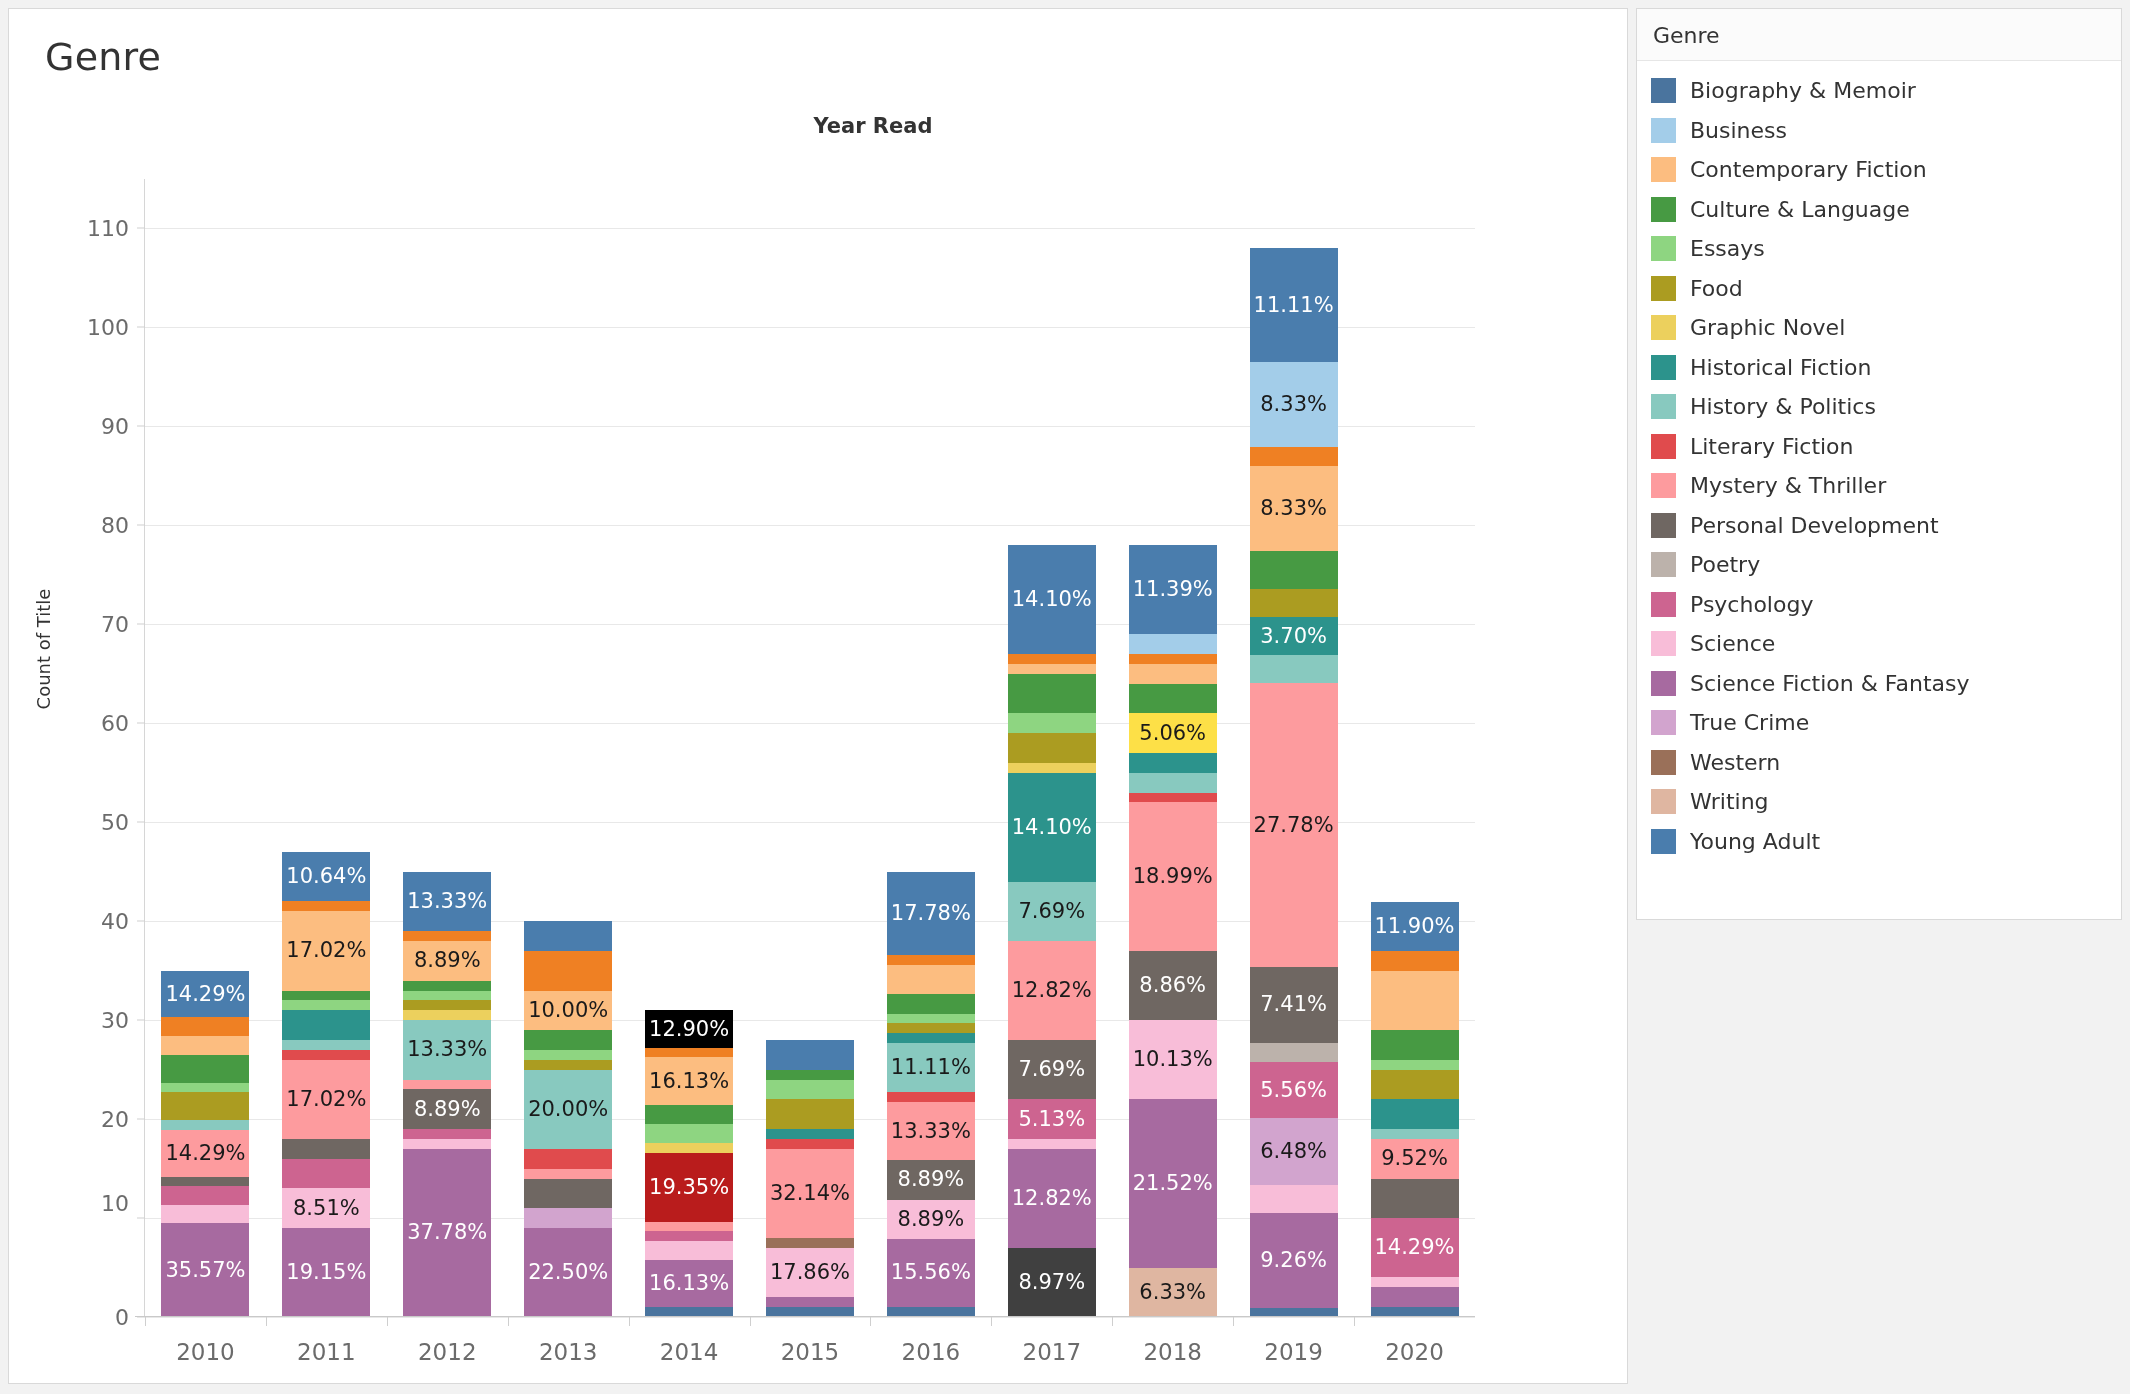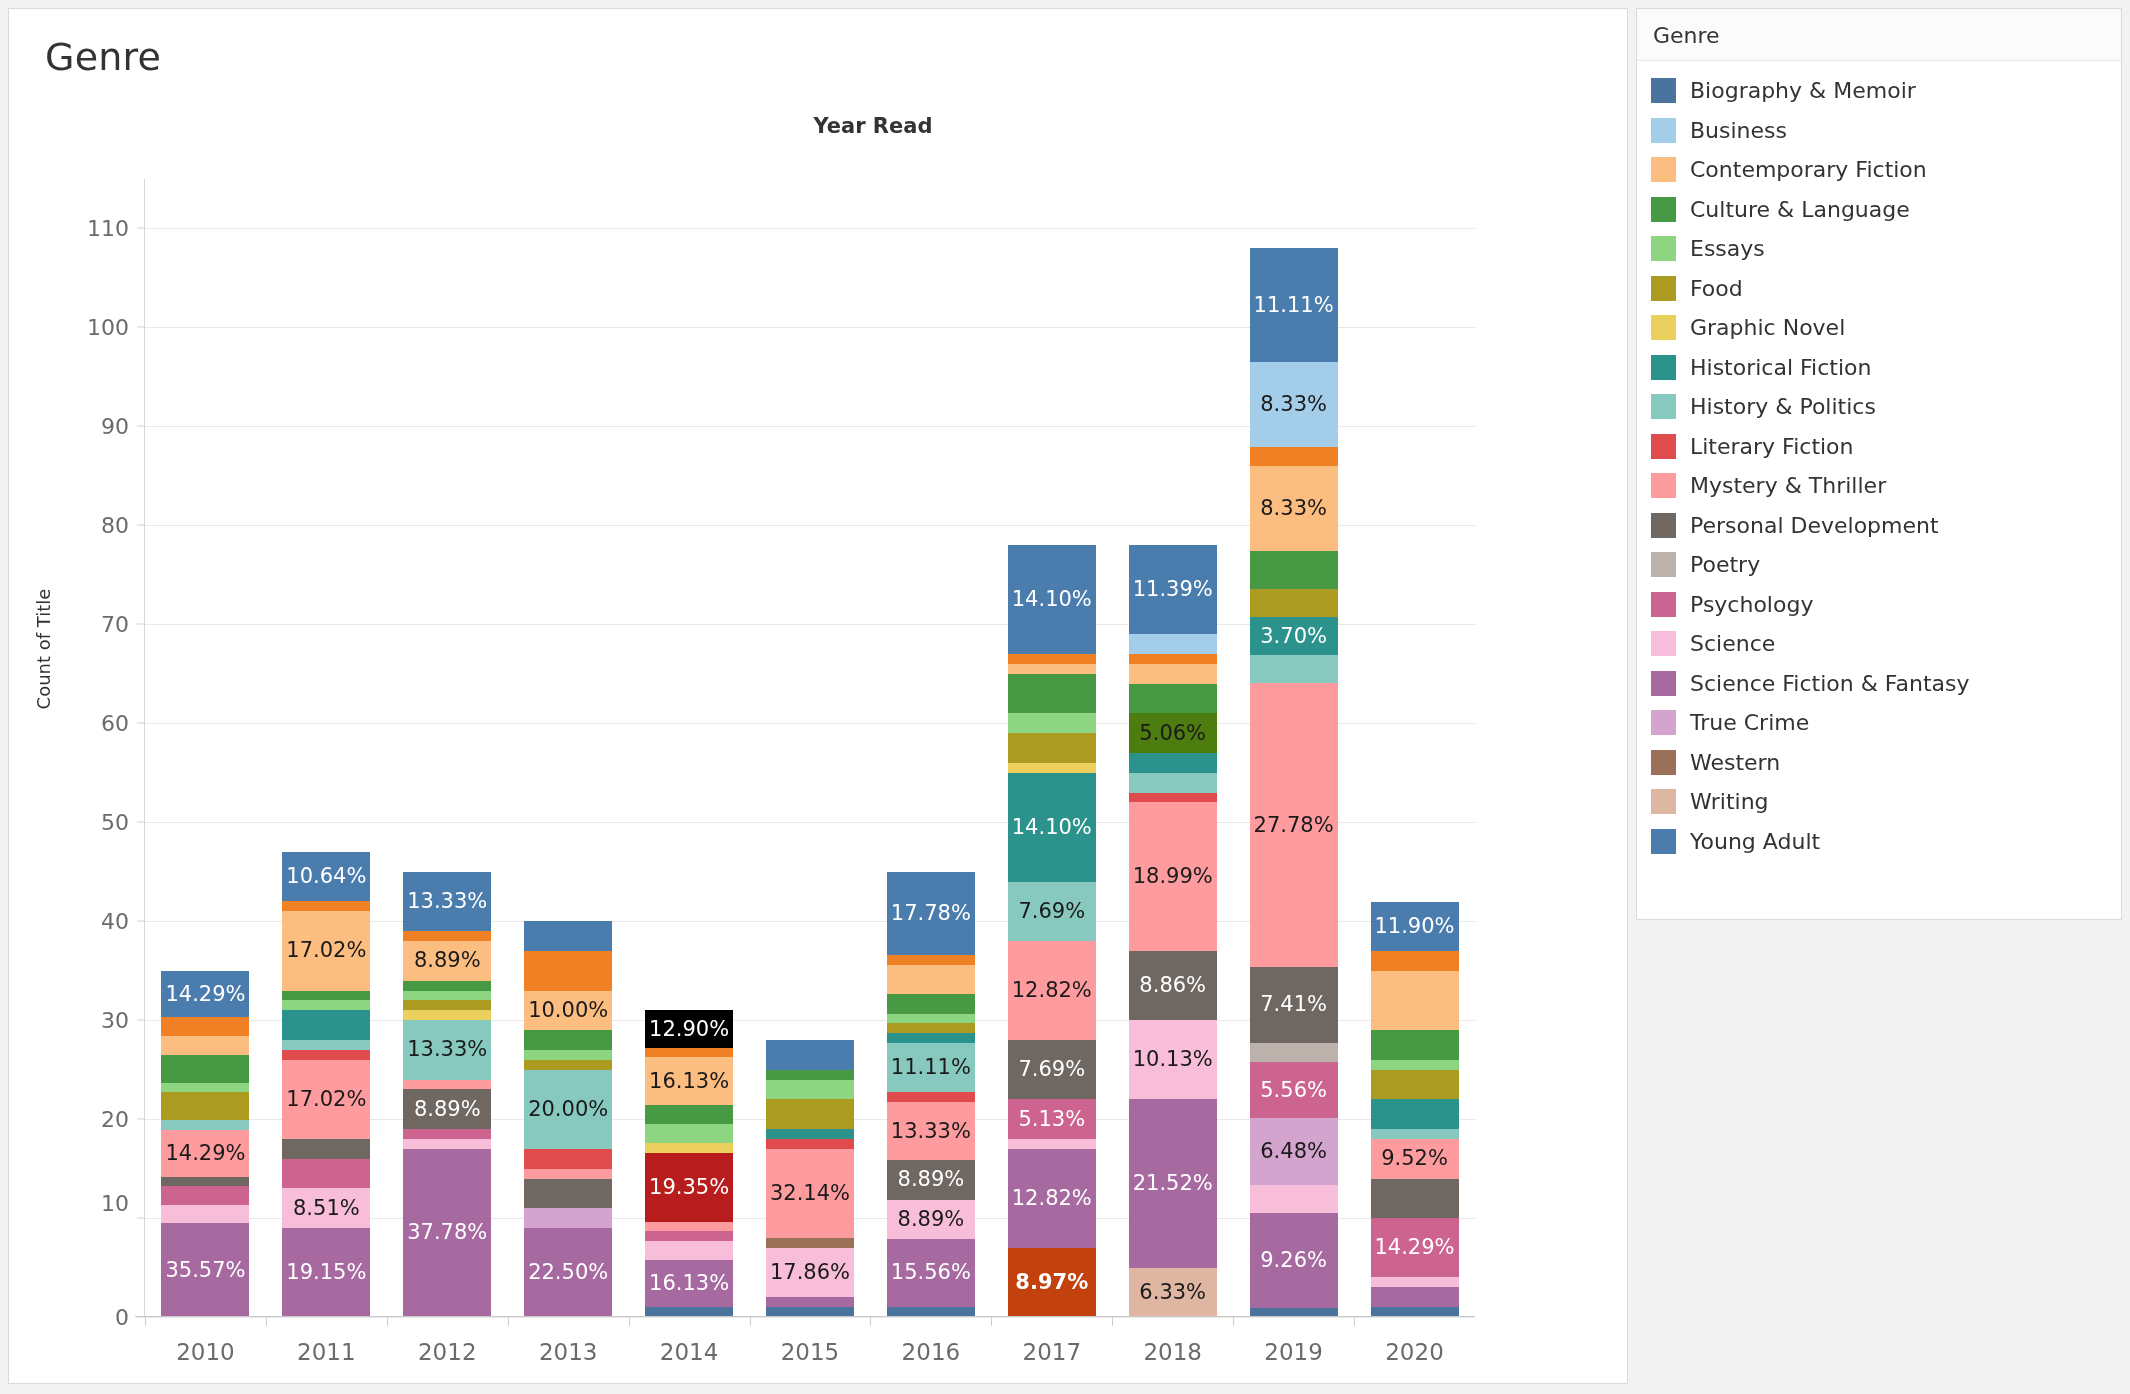--- a/index.html
+++ b/index.html
@@ -402,21 +402,21 @@
               <div class="seg" style="height: 9.89565px; background: rgb(239, 128, 35);"></div>
               <div class="seg" style="height: 84px; background: rgb(74, 125, 173);">
                 <span class="seg-label" style="color: rgb(255, 255, 255);">17.78%</span>
               </div>
             </div>
             <div class="tick-x"></div>
             <div class="xtick-label">2016</div>
           </div>
           <div class="bar-col">
             <div class="bar-stack" style="height: 771.861px;">
-              <div class="seg" style="height: 69.2696px; background: #c2410c; font-weight: bold;">
+              <div class="seg" style="height: 69.2696px; background: #404040;">
                 <span class="seg-label" style="color: rgb(255, 255, 255);">8.97%</span>
               </div>
               <div class="seg" style="height: 98.9565px; background: rgb(167, 106, 160);">
                 <span class="seg-label" style="color: rgb(255, 255, 255);">12.82%</span>
               </div>
               <div class="seg" style="height: 9.89565px; background: rgb(248, 189, 216);"></div>
               <div class="seg" style="height: 39.5826px; background: rgb(205, 100, 144);">
                 <span class="seg-label" style="color: rgb(255, 255, 255);">5.13%</span>
               </div>
               <div class="seg" style="height: 59.3739px; background: rgb(111, 103, 98);">
@@ -457,21 +457,21 @@
               </div>
               <div class="seg" style="height: 69.2696px; background: rgb(111, 103, 98);">
                 <span class="seg-label" style="color: rgb(255, 255, 255);">8.86%</span>
               </div>
               <div class="seg" style="height: 148.435px; background: rgb(253, 155, 158);">
                 <span class="seg-label" style="color: rgb(26, 26, 26);">18.99%</span>
               </div>
               <div class="seg" style="height: 9.89565px; background: rgb(224, 75, 77);"></div>
               <div class="seg" style="height: 19.7913px; background: rgb(136, 201, 191);"></div>
               <div class="seg" style="height: 19.7913px; background: rgb(44, 147, 140);"></div>
-              <div class="seg" style="height: 39.5826px; background: #4d7c0f;">
+              <div class="seg" style="height: 39.5826px; background: #fde047;">
                 <span class="seg-label" style="color: rgb(26, 26, 26);">5.06%</span>
               </div>
               <div class="seg" style="height: 29.687px; background: rgb(71, 154, 67);"></div>
               <div class="seg" style="height: 19.7913px; background: rgb(252, 189, 128);"></div>
               <div class="seg" style="height: 9.89565px; background: rgb(239, 128, 35);"></div>
               <div class="seg" style="height: 19.7913px; background: rgb(163, 205, 233);"></div>
               <div class="seg" style="height: 89.0609px; background: rgb(74, 125, 173);">
                 <span class="seg-label" style="color: rgb(255, 255, 255);">11.39%</span>
               </div>
             </div>

